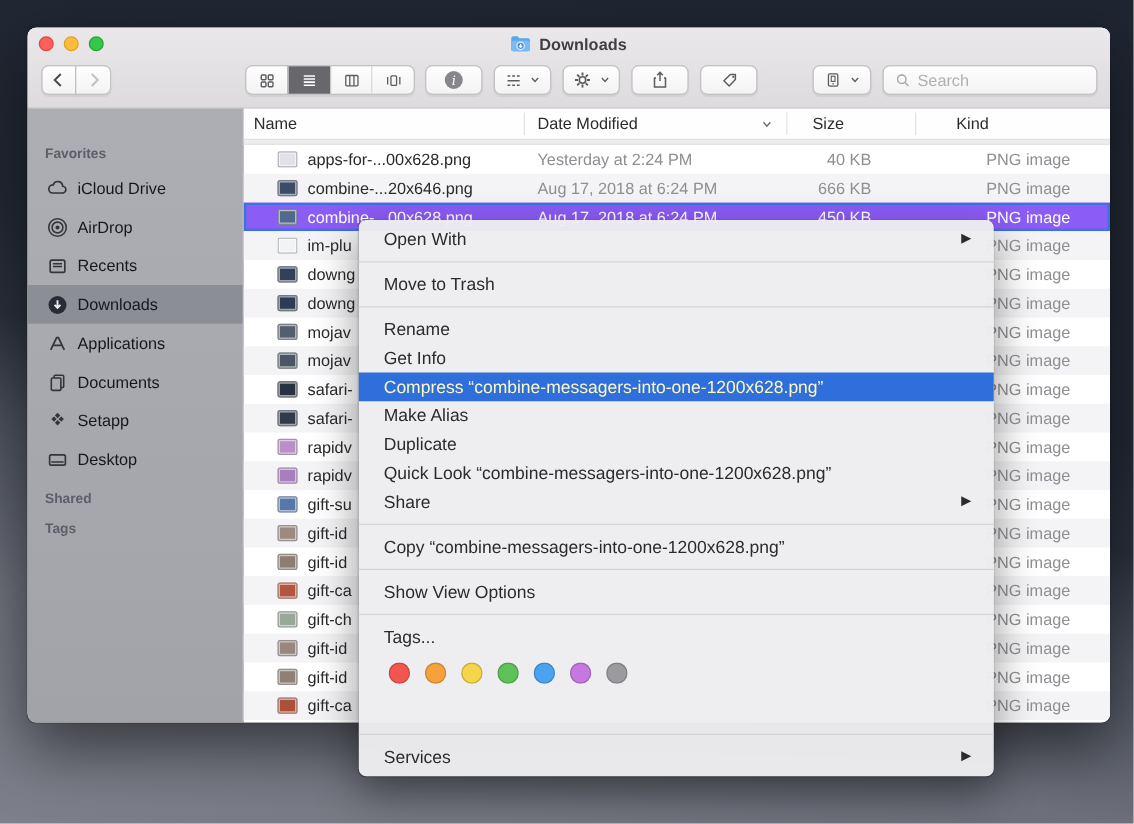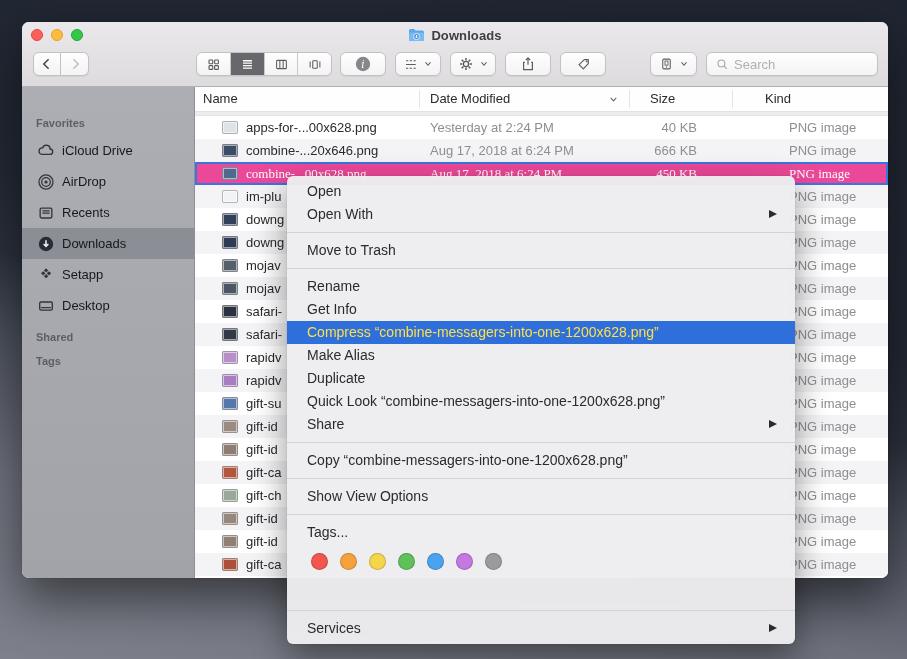--- a/index.html
+++ b/index.html
@@ -46,34 +46,34 @@
   .sb-label{font-size:13px;color:#17181d;white-space:nowrap;}
   
   .listarea{position:absolute;left:173px;right:0;top:0;bottom:0;background:#fff;}
   .list-header{position:absolute;left:0;right:0;top:0;height:24px;background:#fefefe;border-bottom:1px solid #e2e2e4;font-size:13px;color:#2b2b2e;}
   .list-header .hl{position:absolute;top:4px;}
   .vsep{position:absolute;top:3px;bottom:3px;width:1px;background:#e4e4e6;}
   .rows{position:absolute;left:0;right:0;top:25px;}
   .sliver{height:4px;background:#ececee;border-bottom:1px solid #e4e4e6;box-sizing:border-box;}
   .frow{position:relative;height:23px;font-size:13px;}
   .frow.odd{background:#f4f4f6;}
-  .frow.sel{background:#ec4899;box-shadow:inset 0 0 0 2px #3a74dd;font-family:Liberation Serif, serif;}
+  .frow.sel{background:#8b5cf6;box-shadow:inset 0 0 0 2px #3a74dd;}
   .frow .thumb{position:absolute;left:27px;top:5px;width:16px;height:13px;border-radius:2px;
     box-shadow:inset 0 0 0 1px rgba(0,0,0,.28),inset 0 0 0 2px rgba(255,255,255,.55);}
   .frow .fname{position:absolute;left:51px;top:4px;color:#2a2a2c;white-space:nowrap;}
   .frow .fdate{position:absolute;left:235px;top:4px;color:#8e8e93;white-space:nowrap;}
   .frow .fsize{position:absolute;left:405px;width:97px;top:4px;color:#8e8e93;text-align:right;}
   .frow .fkind{position:absolute;left:594px;top:4px;color:#8e8e93;white-space:nowrap;}
   .frow.sel .fname,.frow.sel .fdate,.frow.sel .fsize,.frow.sel .fkind{color:#ffffff;}
   
   .menu{position:absolute;left:287px;top:176px;width:508px;background:rgba(237,236,238,.97);
     border-radius:6px;box-shadow:0 14px 34px rgba(0,0,0,.42),0 0 1px rgba(0,0,0,.4);
     padding:4px 0;box-sizing:border-box;}
   .mi{position:relative;height:23px;line-height:23px;font-size:14px;color:#2b2b2d;padding-left:20px;white-space:nowrap;}
-  .mi.hl{background:#2f6fdb;color:#fde047;}
+  .mi.hl{background:#2f6fdb;color:#fef9c3;}
   .mi .arrow{position:absolute;right:18px;top:7px;width:0;height:0;
     border-left:8px solid #2b2b2d;border-top:4.5px solid transparent;border-bottom:4.5px solid transparent;}
   .msep{height:1px;background:#d3d2d5;margin:6px 0;}
   .mtags{height:34px;display:flex;align-items:center;padding-left:24px;gap:12px;}
   .dot{width:17px;height:17px;border-radius:50%;box-sizing:border-box;border:1px solid rgba(0,0,0,.18);}
   .mspacer{height:26px;}
 </style>
 </head>
 <body>
 
@@ -244,20 +244,37 @@
               <svg width="18" height="18" viewBox="0 0 20 20">
                 <circle cx="10" cy="10" r="8" fill="#272c36"></circle>
                 <path d="M10 5.8v6.4M7.4 9.9l2.6 2.7 2.6-2.7" stroke="#eceef2" stroke-width="1.7" fill="none"></path>
               </svg>
             </span>
             <span class="sb-label">Downloads</span>
           </div>
           <div class="sb-item">
             <span class="sb-icon">
               <svg width="18" height="18" viewBox="0 0 20 20">
+                <path d="M4 15.5 9.2 4.5h1.6L16 15.5M6.3 11.5h7.4" stroke="#33353c" stroke-width="1.6" fill="none"></path>
+              </svg>
+            </span>
+            <span class="sb-label">Applications</span>
+          </div>
+          <div class="sb-item">
+            <span class="sb-icon">
+              <svg width="18" height="18" viewBox="0 0 20 20">
+                <rect x="7" y="3.5" width="8.5" height="11" rx="1" stroke="#33353c" stroke-width="1.4" fill="none"></rect>
+                <rect x="4.5" y="6" width="8.5" height="11" rx="1" stroke="#33353c" stroke-width="1.4" fill="#a8aaae"></rect>
+              </svg>
+            </span>
+            <span class="sb-label">Documents</span>
+          </div>
+          <div class="sb-item">
+            <span class="sb-icon">
+              <svg width="18" height="18" viewBox="0 0 20 20">
                 <g fill="#33353c">
                   <rect x="8.4" y="3.2" width="3.4" height="3.4" transform="rotate(45 10.1 4.9)"></rect>
                   <rect x="5.2" y="6.4" width="3.4" height="3.4" transform="rotate(45 6.9 8.1)"></rect>
                   <rect x="11.6" y="6.4" width="3.4" height="3.4" transform="rotate(45 13.3 8.1)"></rect>
                   <rect x="8.4" y="9.6" width="3.4" height="3.4" transform="rotate(45 10.1 11.3)"></rect>
                 </g>
               </svg>
             </span>
             <span class="sb-label">Setapp</span>
           </div>
@@ -428,21 +445,20 @@
               <span class="fdate"></span>
               <span class="fsize"></span>
               <span class="fkind">PNG image</span>
             </div>
           </div>
       </div>
     </div>
   </div>
 
   <div class="menu" id="context-menu">
-      <div class="mi">Open</div>
       <div class="mi">Open With<span class="arrow"></span></div>
       <div class="msep"></div>
       <div class="mi">Move to Trash</div>
       <div class="msep"></div>
       <div class="mi">Rename</div>
       <div class="mi">Get Info</div>
       <div class="mi hl" style="background: rgb(47, 111, 219);">Compress “combine-messagers-into-one-1200x628.png”</div>
       <div class="mi">Make Alias</div>
       <div class="mi">Duplicate</div>
       <div class="mi">Quick Look “combine-messagers-into-one-1200x628.png”</div>

